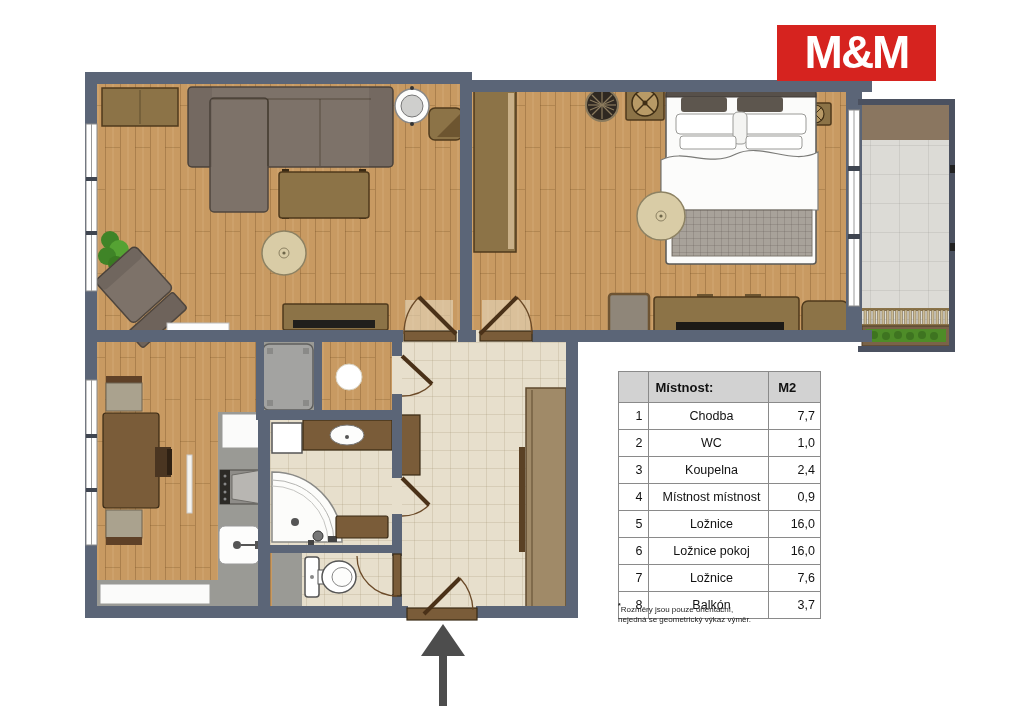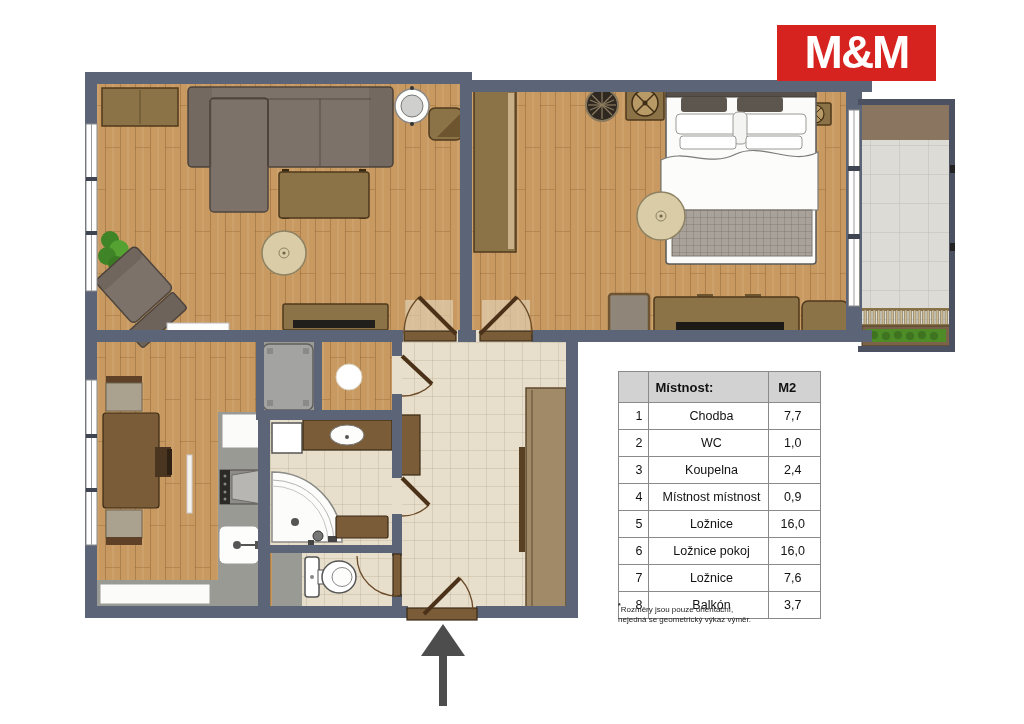--- a/index.html
+++ b/index.html
@@ -30,21 +30,21 @@
              width:163px;margin-left:-2px;text-indent:7px;}
 
   
   #room-table{left:618px;top:371px;width:203px;border-collapse:collapse;
               font-size:12.5px;color:#111;}
   #room-table th,#room-table td{border:1px solid var(--table_border);}
   #room-table th{background:var(--table_header_bg);height:28px;font-size:13px;}
   #room-table td{background:#fff;height:24px;}
   .col-num{width:28px;text-align:right;padding-right:5px;}
   .col-name{width:131px;text-align:center;padding-left:7px;}
-  .col-area{width:39px;text-align:center;padding-right:5px;}
+  .col-area{width:39px;text-align:right;padding-right:5px;}
   th.col-name{text-align:left;}
   th.col-area{text-align:center;padding-right:16px;}
 
   #footnote{left:618px;top:601px;font-size:8px;color:#222;line-height:1.35;}
   #footnote .star{vertical-align:super;font-size:7px;font-weight:bold;}
 </style>
 </head>
 <body>
 
 <svg class="abs" style="left:0;top:0" width="1024" height="724" viewBox="0 0 1024 724">

